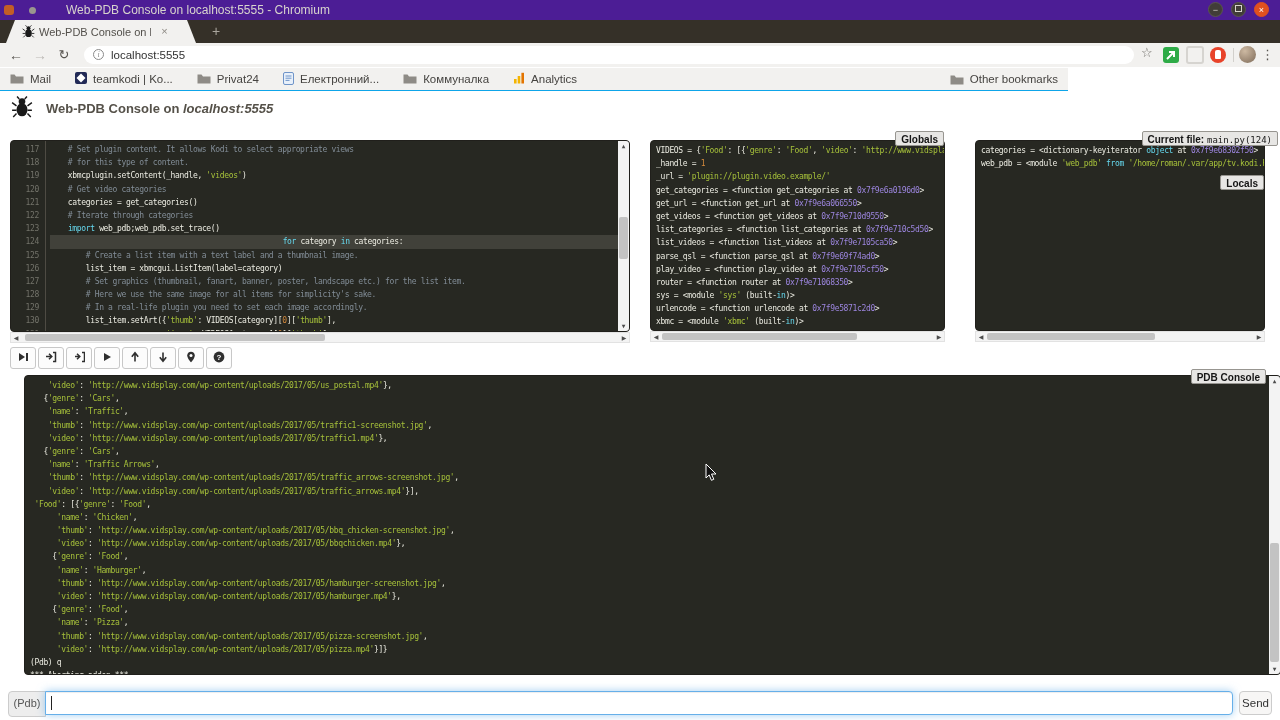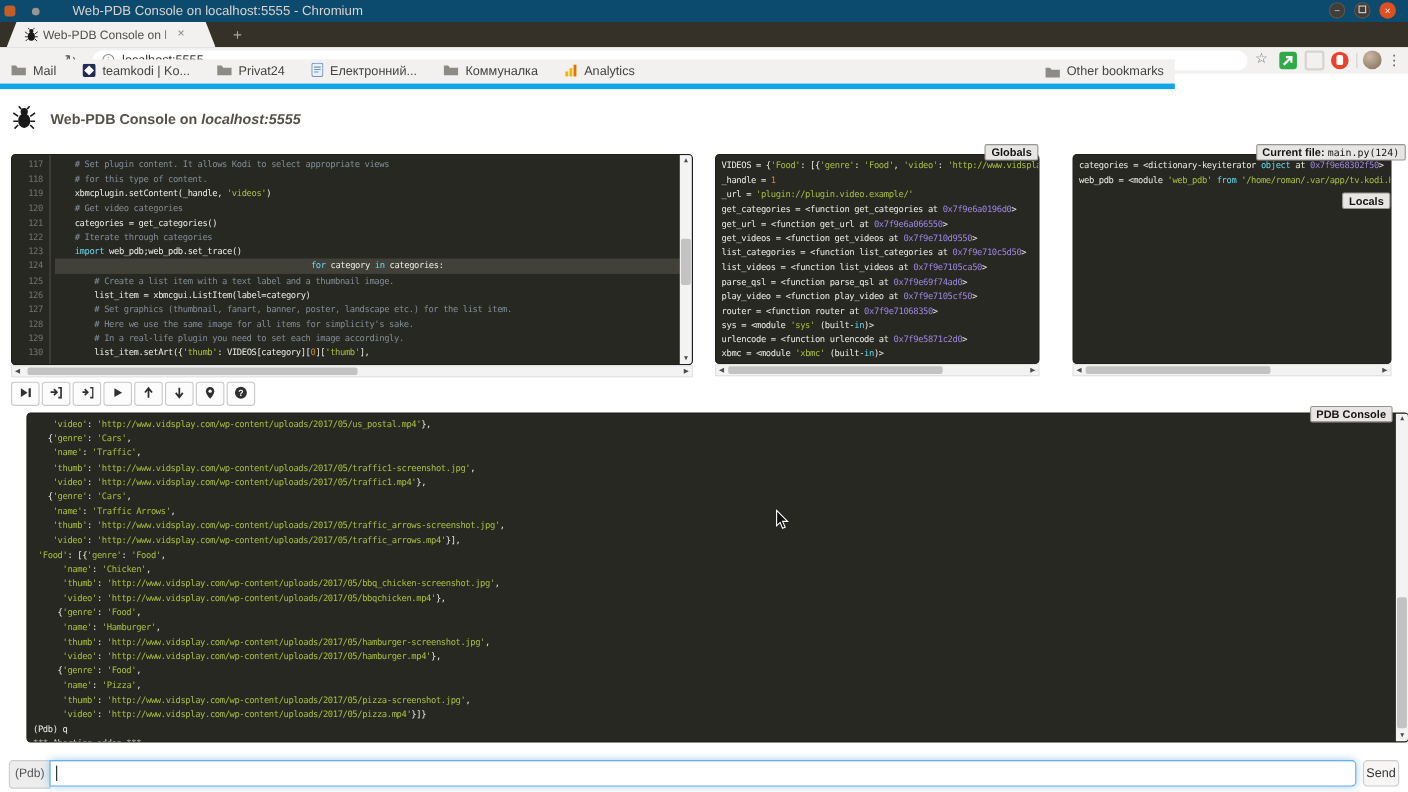--- a/index.html
+++ b/index.html
@@ -1,20 +1,20 @@
 <!DOCTYPE html>
 <html><head>
 <meta charset="utf-8">
 <style>
   html,body{margin:0;padding:0;background:#555;}
   #root{position:relative;width:1280px;height:720px;background:#fff;overflow:hidden;
         font-family:"Liberation Sans",sans-serif;}
 
   
-  #titlebar{position:absolute;left:0;top:0;width:1280px;height:20px;background:#0c4a6e;}
+  #titlebar{position:absolute;left:0;top:0;width:1280px;height:20px;background:#4c1d95;}
   #win-orange{position:absolute;left:4px;top:5px;width:10px;height:10px;border-radius:3px;background:#c35e26;}
   #app-dot{position:absolute;left:29px;top:7px;width:7px;height:7px;border-radius:50%;background:#9a968f;}
   #win-title{position:absolute;left:66px;top:0;height:20px;line-height:20px;font-size:12px;color:#d8d4cd;}
   .wctl{position:absolute;top:2px;width:15px;height:15px;border-radius:50%;background:#413d38;
         border:1px solid #5a564f;color:#d8d4cd;font-size:9px;line-height:14px;text-align:center;box-sizing:border-box;}
   #ctl-min{left:1208px;} #ctl-max{left:1231px;}
   #ctl-close{left:1254px;background:#e0501e;border-color:#e0501e;color:#fff;}
   .wctl .sq{display:inline-block;width:5px;height:5px;border:1px solid #d8d4cd;vertical-align:1px;}
 
   #tabstrip{position:absolute;left:0;top:20px;width:1280px;height:23px;background:#353028;}
@@ -40,22 +40,22 @@
   #ext-green{left:1163px;width:16px;height:16px;border-radius:3px;background:#2eab47;}
   #ext-green svg{position:absolute;left:3px;top:3px;}
   #ext-ghost{left:1186px;width:14px;height:14px;border:2px solid #d6d4d0;border-radius:3px;background:#f2f1ef;box-sizing:content-box;top:3px;}
   #ext-red{left:1210px;width:16px;height:16px;border-radius:50%;background:#e8432a;}
   #ext-red .hand{position:absolute;left:5px;top:3px;width:6px;height:9px;background:#fff;border-radius:2px 2px 1px 1px;}
   #tb-sep{position:absolute;left:1233px;top:5px;width:1px;height:14px;background:#d2d0cc;}
   #avatar{position:absolute;left:1239px;top:3px;width:17px;height:17px;border-radius:50%;
           background:radial-gradient(circle at 35% 30%,#cdb9a2,#7d6a58);}
   #menu-dots{position:absolute;left:1261px;top:2px;font-size:13px;color:#57544f;line-height:20px;}
 
-  #bookmarksbar{position:absolute;left:0;top:54px;width:1068px;height:22px;background:#f2f1ef;
-                border-bottom:5px solid #0ea5e9;}
+  #bookmarksbar{position:absolute;left:0;top:68px;width:1068px;height:22px;background:#f2f1ef;
+                border-bottom:1px solid #0ea5e9;}
   #bm-items{position:absolute;left:10px;top:0;height:22px;display:flex;align-items:center;gap:24px;}
   .bm{display:flex;align-items:center;gap:6px;font-size:11.5px;color:#454340;white-space:nowrap;}
   #other-bm{position:absolute;right:10px;top:0;height:22px;display:flex;align-items:center;gap:6px;
             font-size:11.5px;color:#454340;}
 
   
   #page-header-icon{position:absolute;left:11px;top:96px;}
   #page-header{position:absolute;left:46px;top:101px;font-size:13px;color:#555149;font-weight:bold;}
   #page-header .host{font-style:italic;}
 

